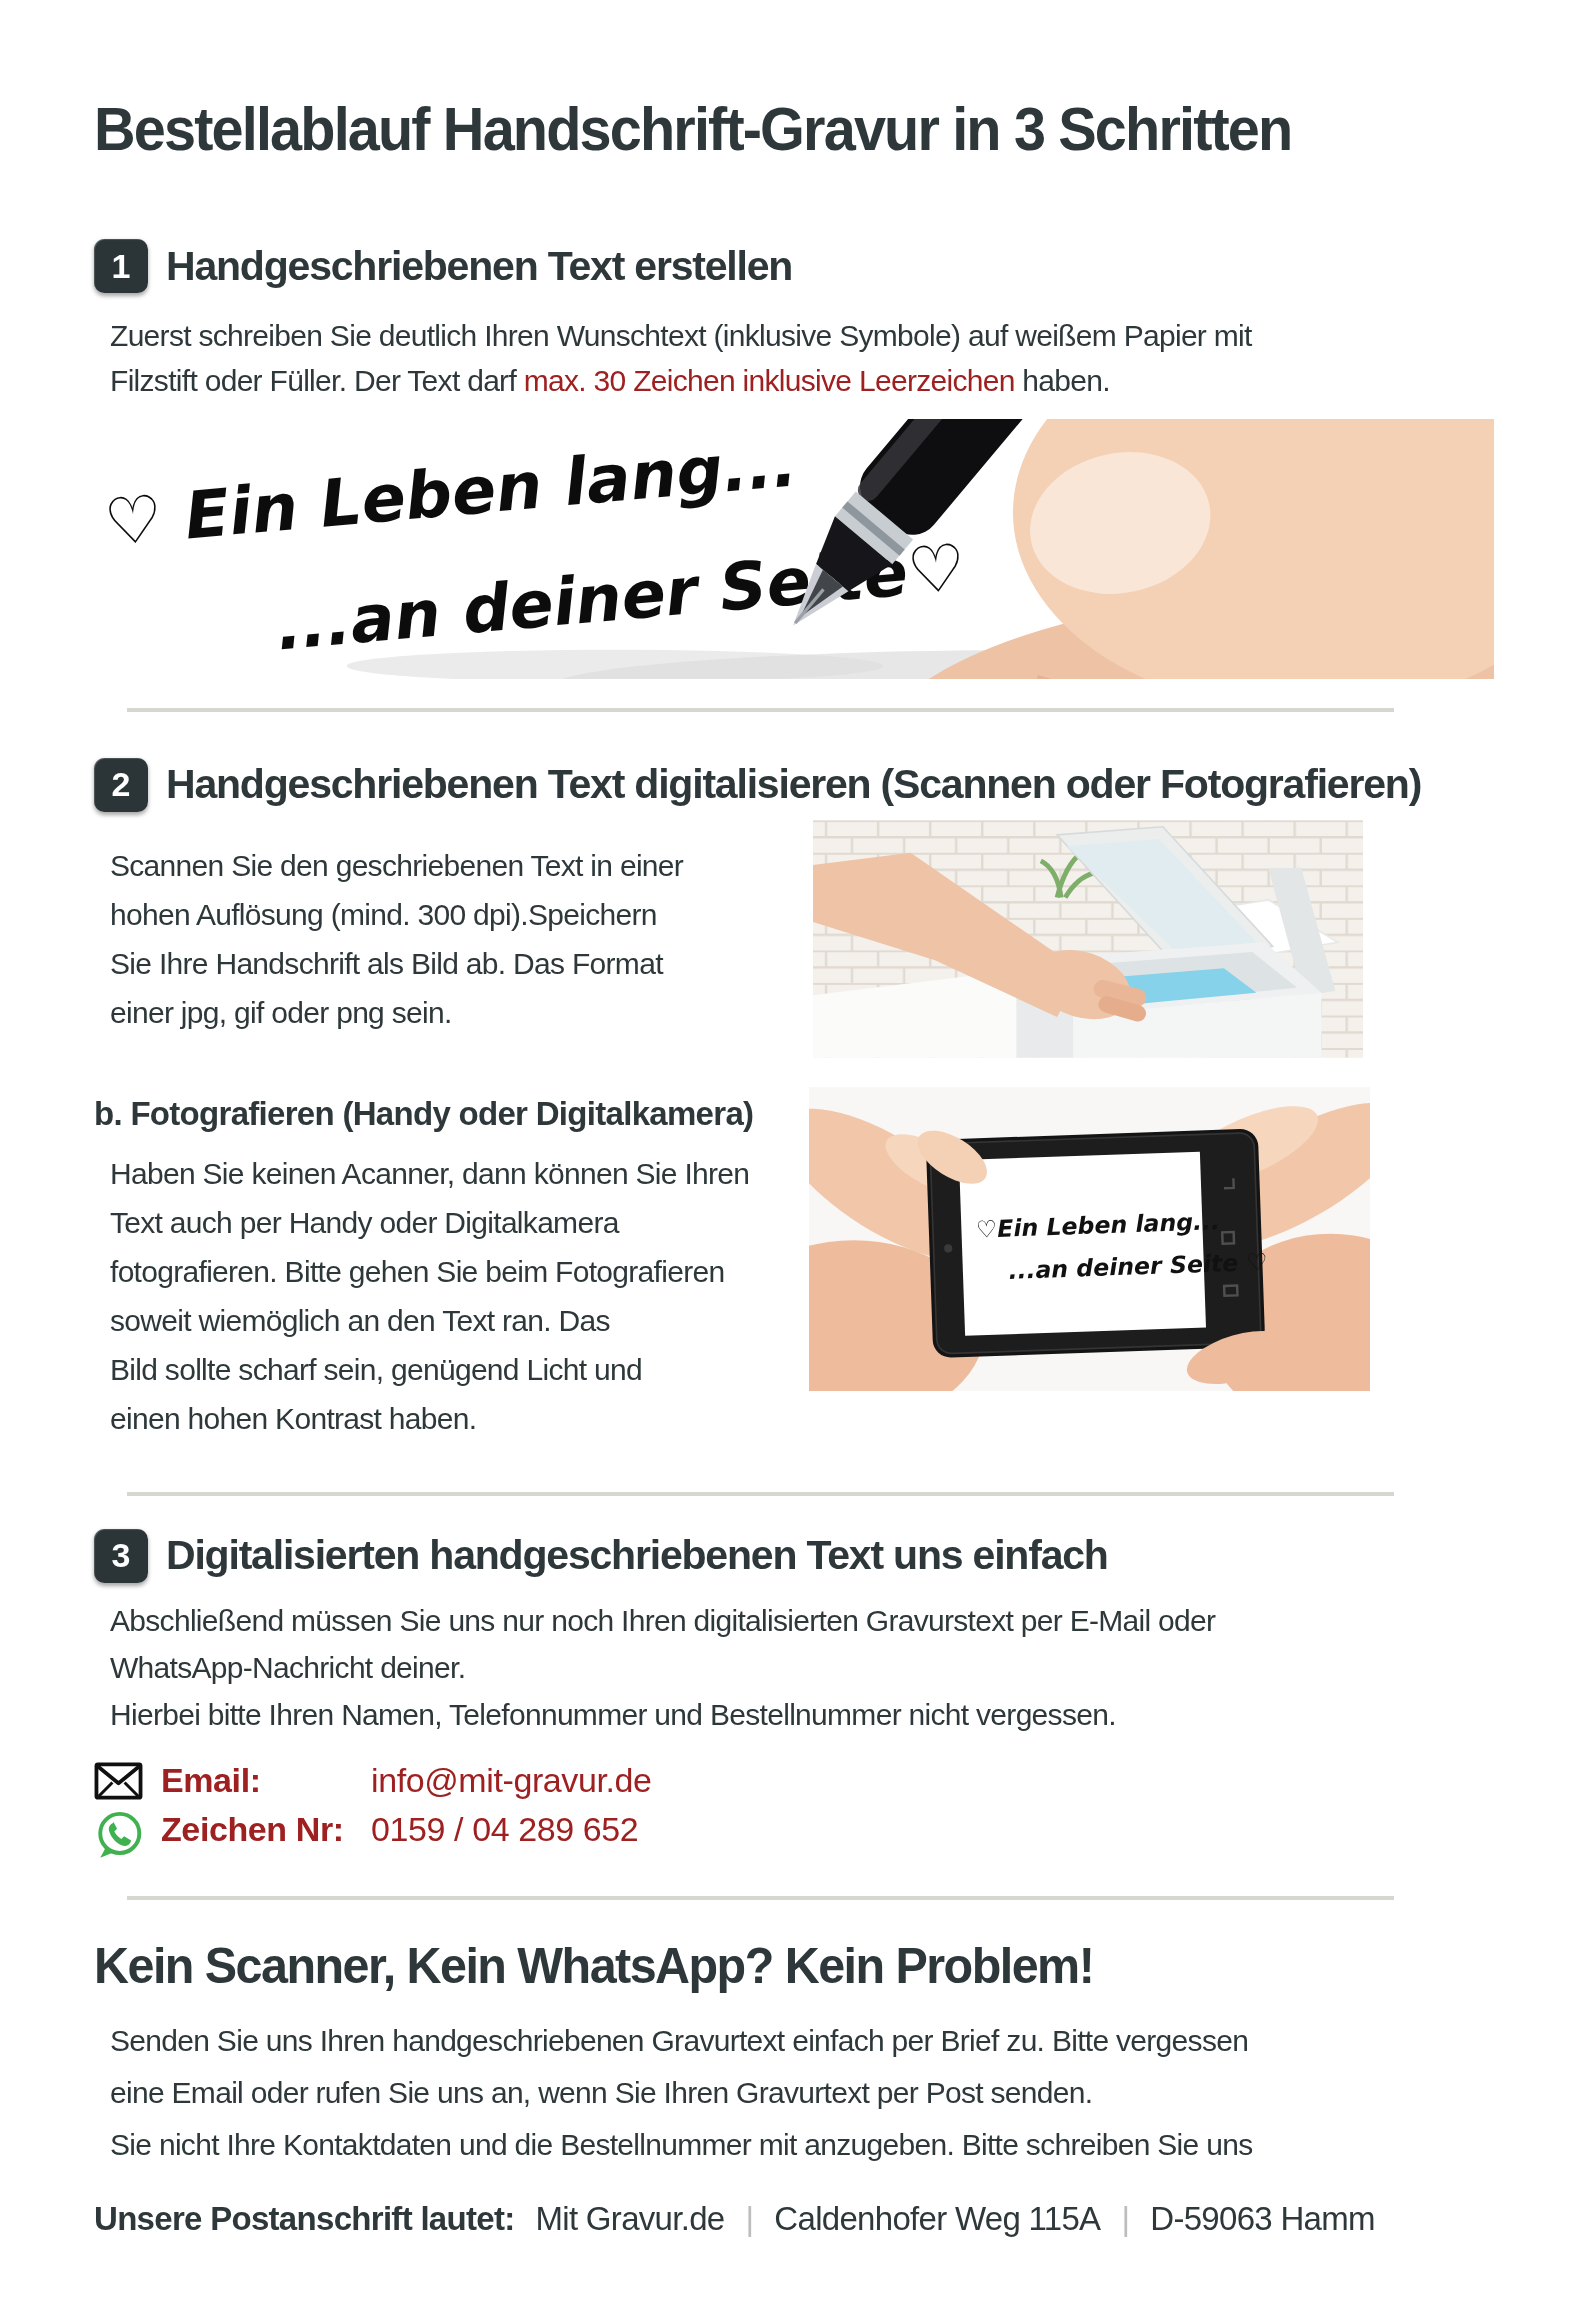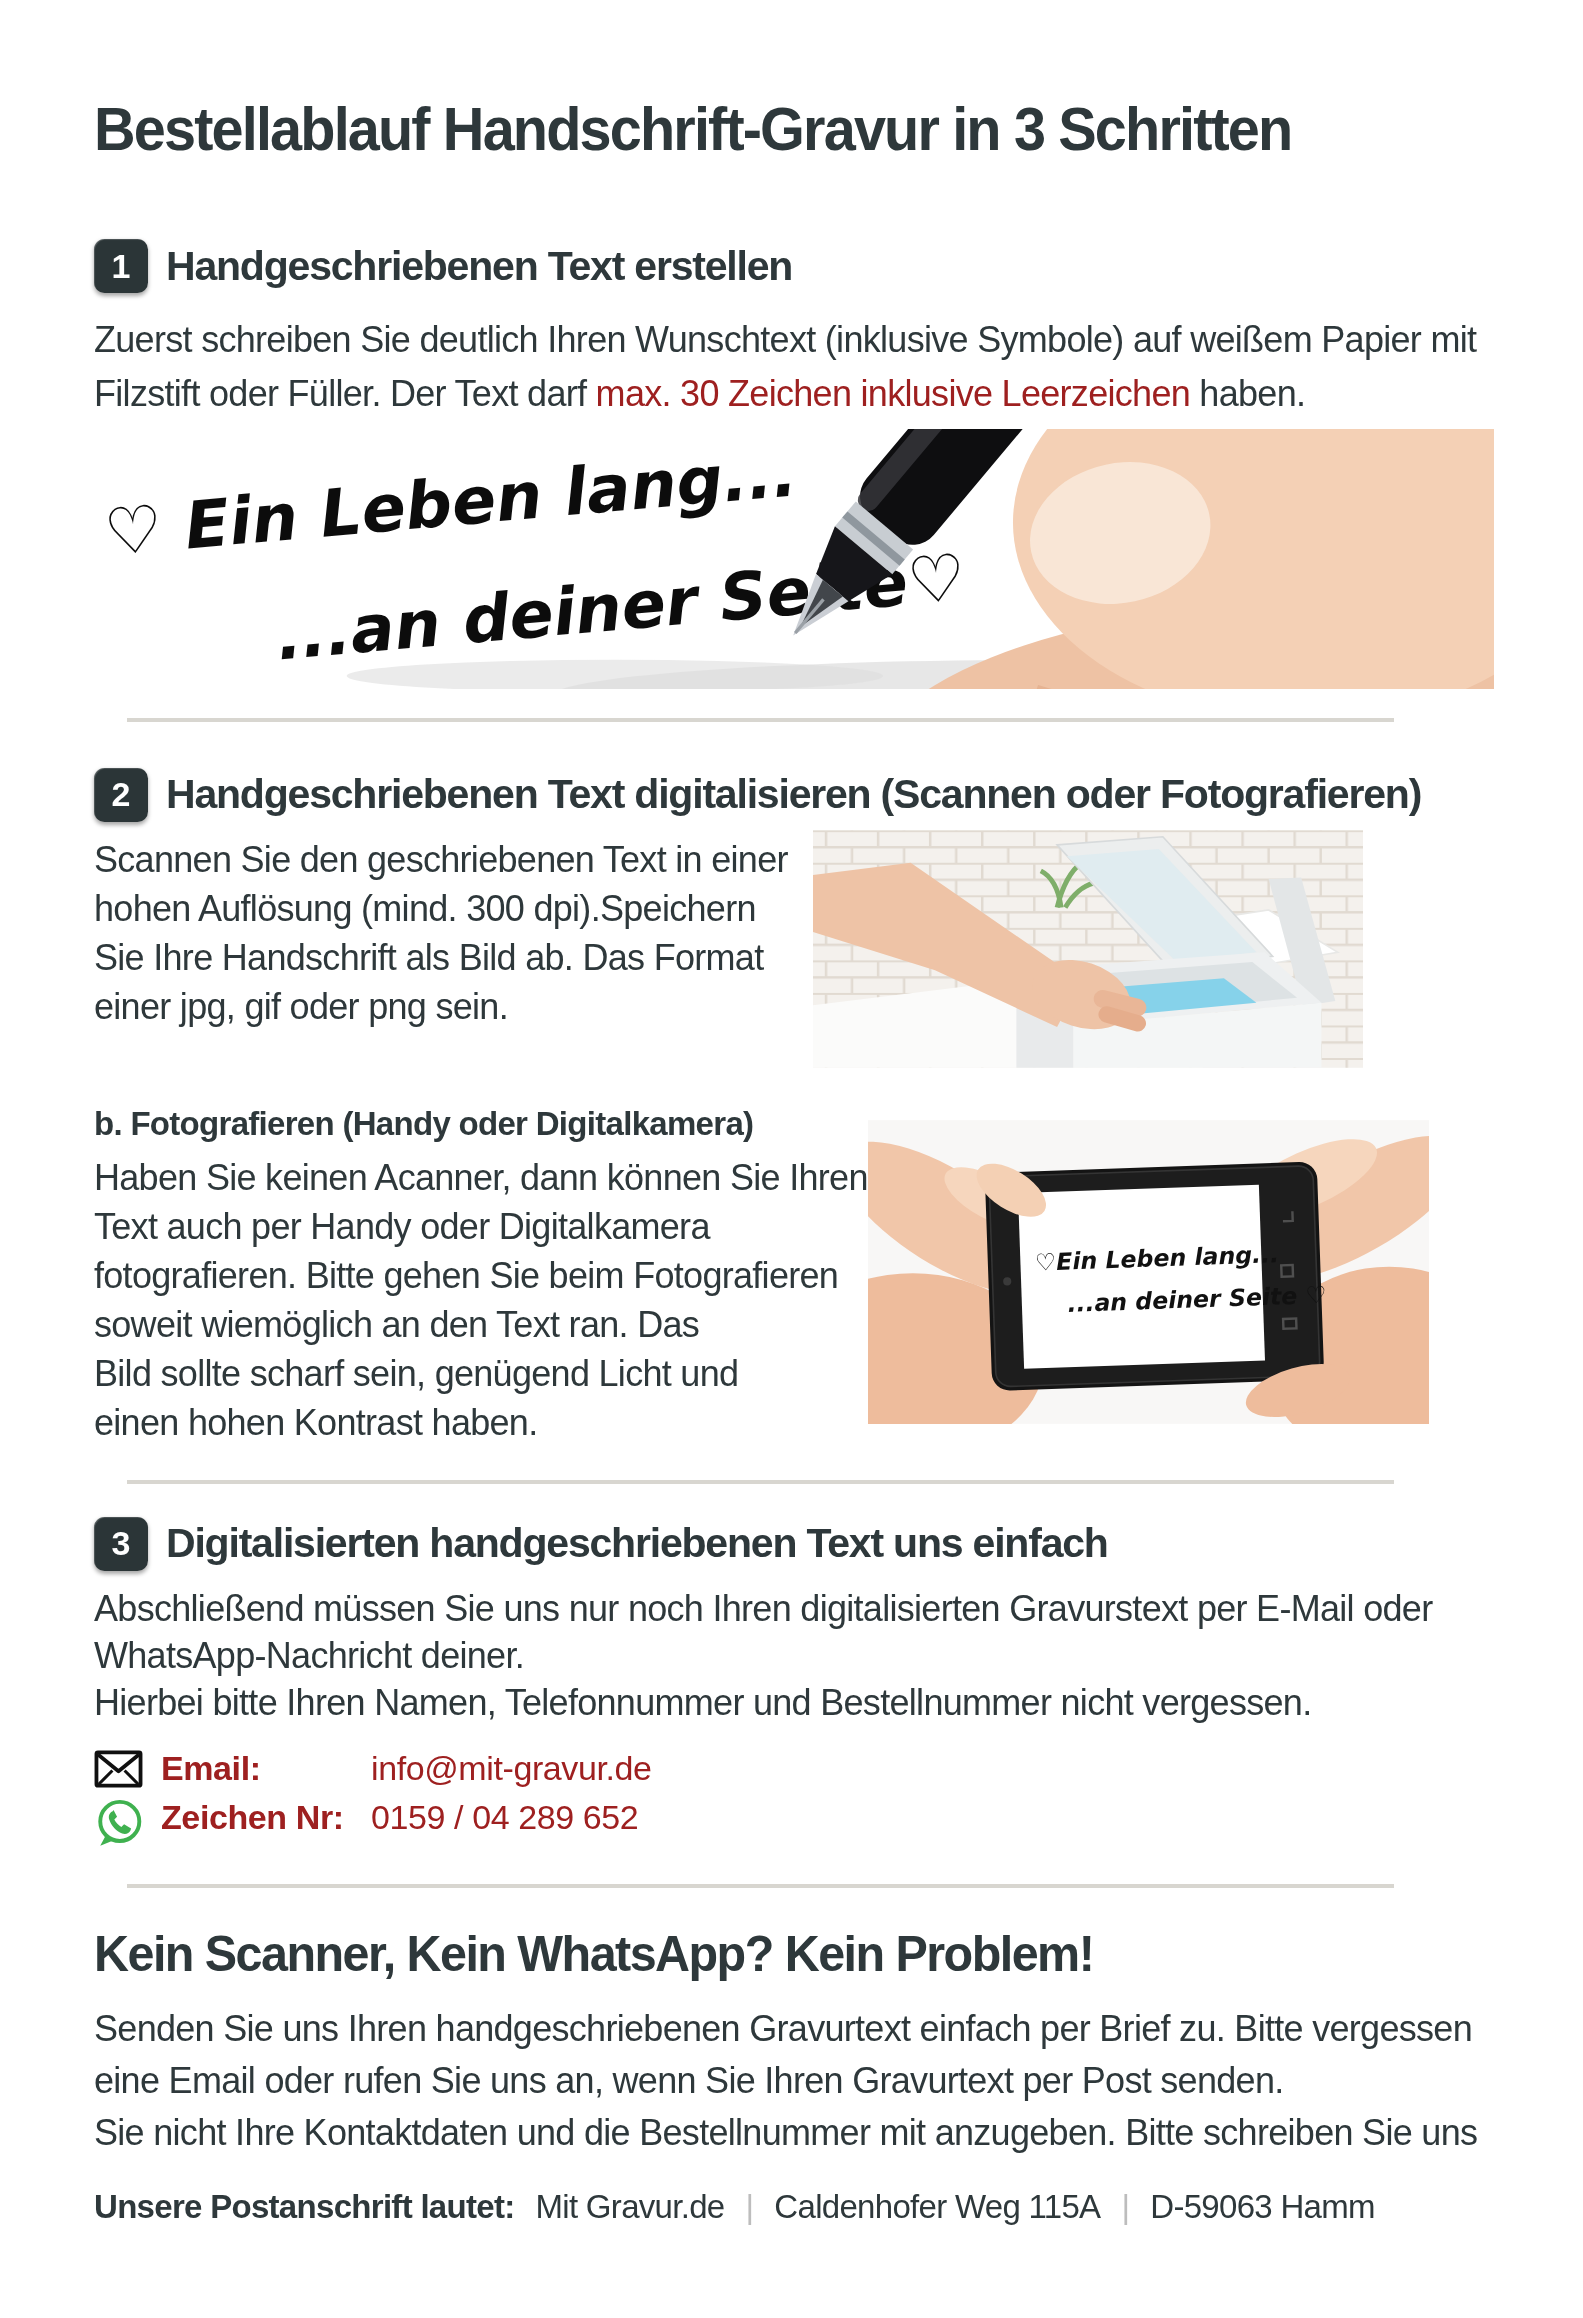--- a/index.html
+++ b/index.html
@@ -17,21 +17,21 @@
   section{display:block;}
   .step-head{display:flex;align-items:center;gap:18px;}
   .step-num{
     width:54px;height:54px;border-radius:10.6px;background:#2b3537;
     color:#ffffff;font-size:34px;font-weight:700;
     display:flex;align-items:center;justify-content:center;
     box-shadow:0 2.4px 4.1px rgba(0,0,0,.35), inset 0.8px 0.8px 0.8px rgba(255,255,255,.22);
     flex:0 0 auto;
   }
   .step-head h2{margin:0;font-size:41px;font-weight:700;letter-spacing:-1.2px;white-space:nowrap;}
-  .body-text{font-size:36px;letter-spacing:-0.7px;line-height:1.5;margin:0;}
+  .body-text{font-size:30px;letter-spacing:-0.7px;line-height:1.5;margin:16px;}
   .line{white-space:nowrap;}
   .red{color:#9e2020;}
   .divider{height:4.1px;background:#d8d6d0;width:1267px;margin-left:33px;}
   .pen-photo{width:1400px;height:260px;margin-top:8.1px;}
   .row{display:flex;justify-content:space-between;align-items:flex-start;}
   .col-left{width:781px;}
   .subhead{font-size:33px;font-weight:700;letter-spacing:-0.7px;margin:0 0 9.8px 0;white-space:nowrap;}
   .lines .line{line-height:49px;}
   .photo-a{width:550px;height:238px;margin-top:-4.9px;margin-right:54px;flex:0 0 auto;}
   .photo-b{width:561px;height:304px;margin-top:-8.1px;margin-right:47px;flex:0 0 auto;}
@@ -45,21 +45,21 @@
   .bottom-para .line{line-height:52px;}
   .footer{display:flex;align-items:baseline;gap:21px;font-size:33px;letter-spacing:-0.7px;margin-top:29px;white-space:nowrap;}
   .footer .label{font-weight:700;}
   .sep{color:#bdbdbd;}
   svg{display:block;}
   .mt-title{margin-top:75px;}
   .mt-para{margin-top:19.5px;}
   .mt-div1{margin-top:29px;}
   .mt-sec2{margin-top:46px;}
   .mt-rowa{margin-top:13px;}
-  .mt-rowb{margin-top:37px;align-items:center;}
+  .mt-rowb{margin-top:37px;}
   .mt-div2{margin-top:33px;}
   .mt-sec3{margin-top:33px;}
   .mt-para3{margin-top:14.6px;}
   .mt-div3{margin-top:36px;}
   .mt-bh{margin-top:37px;}
   .mt-bp{margin-top:19.5px;}
 </style>
 </head>
 <body>
 

